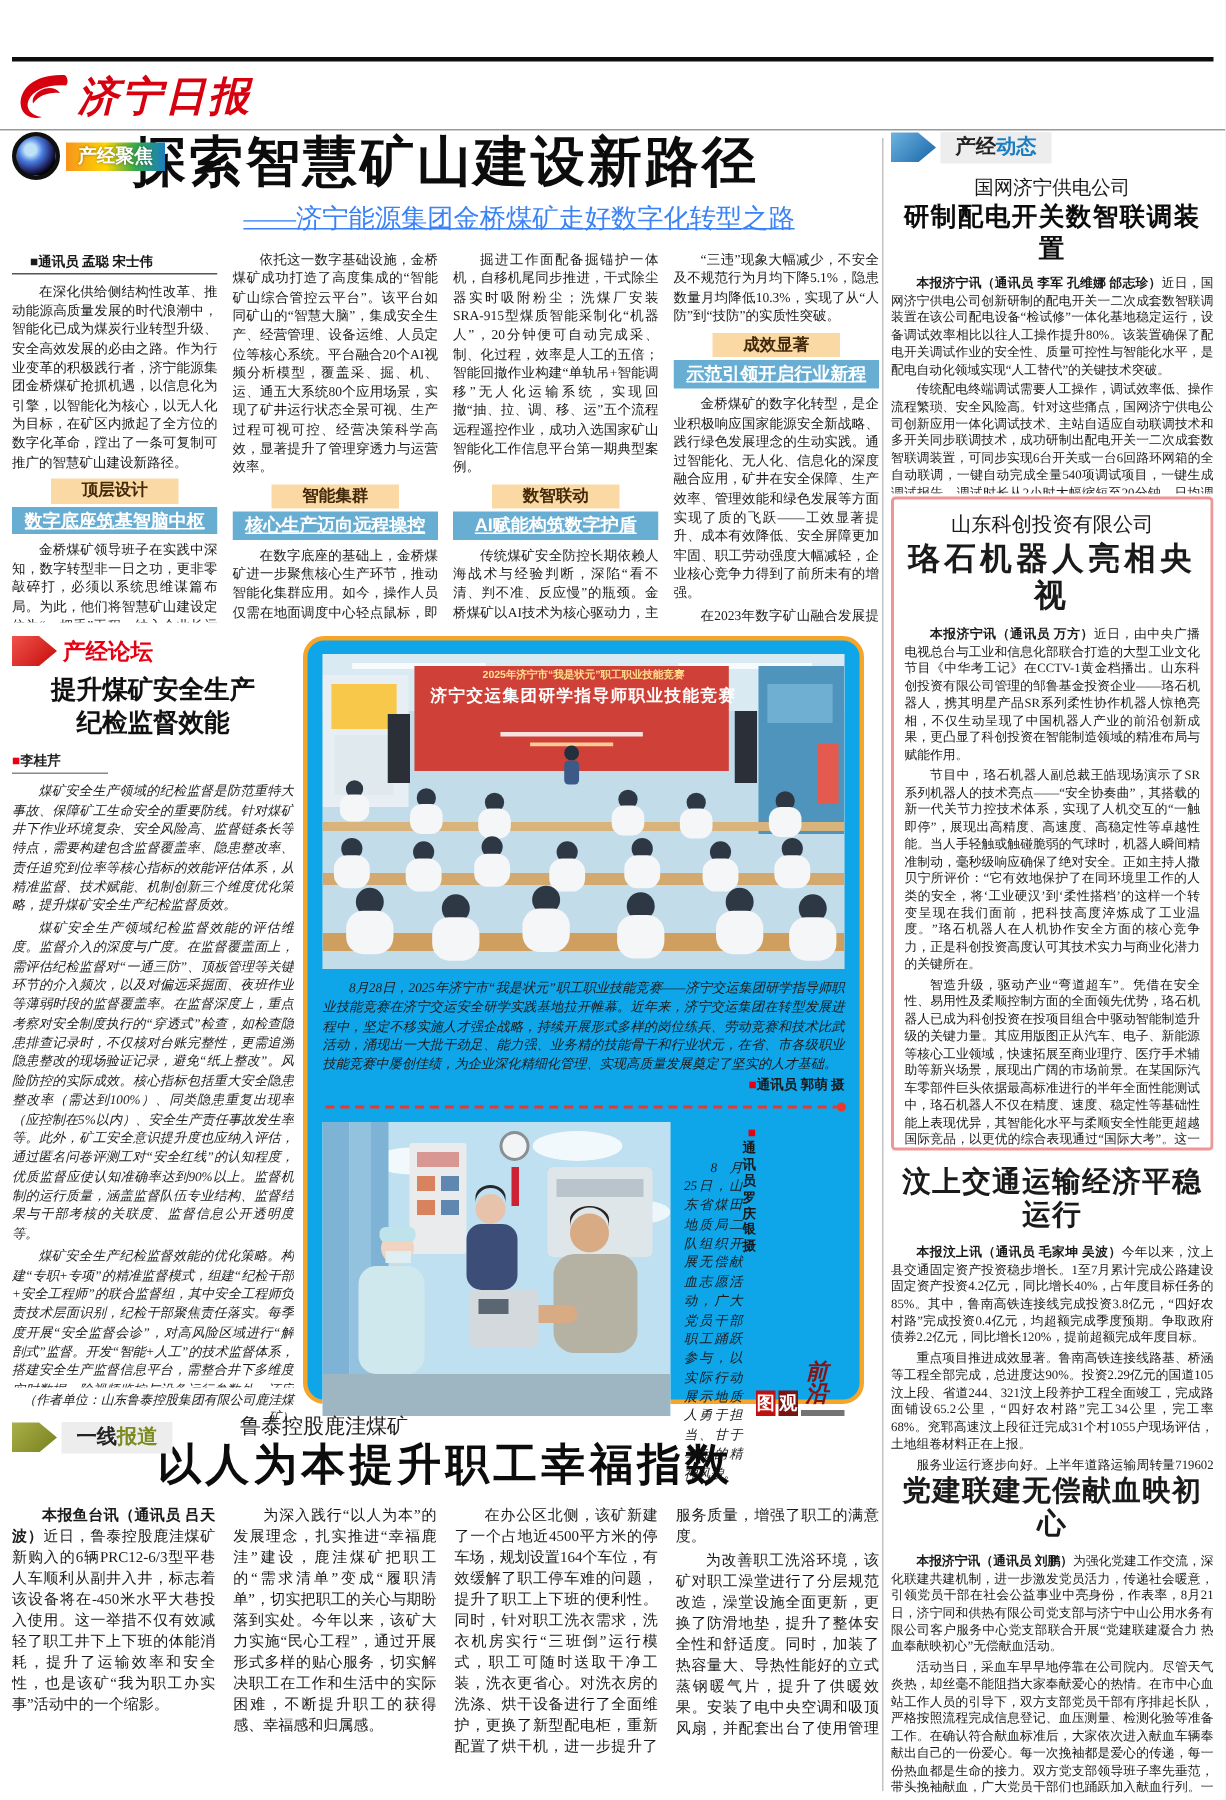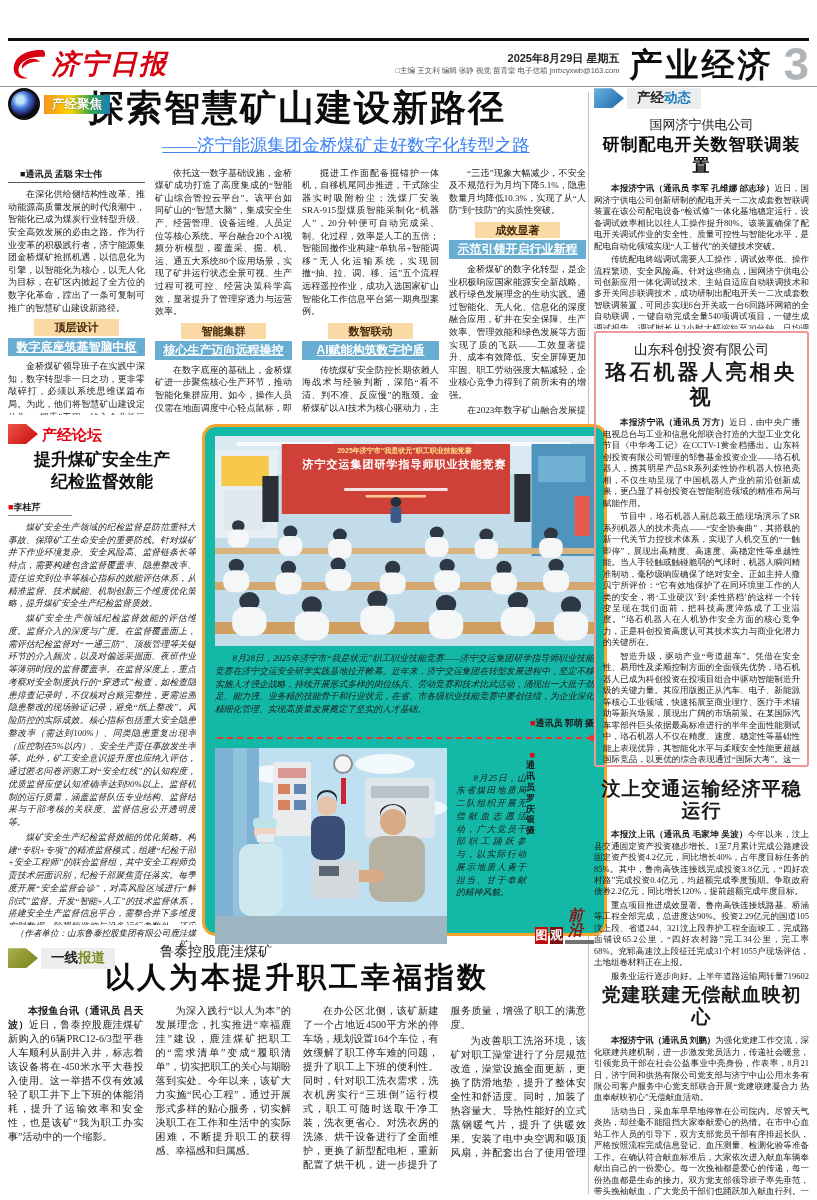--- a/index.html
+++ b/index.html
@@ -47,22 +47,22 @@
   
   .forum{position:absolute;left:8px;top:424px;width:188px;height:526px;display:flex;flex-direction:column;}
   .forum-title{text-align:center;font:900 17px/1.3 "Liberation Serif",serif;margin-top:5px;color:#111;}
   .forum-byline{font:700 9px/1.2 "Liberation Serif",serif;color:#222;border-bottom:1px solid #888;
                 width:64px;padding-bottom:2px;margin:9px 0 5px;}
   .forum-byline::first-letter{color:#e60012;}
   .forum-body{flex:1;overflow:hidden;font:italic 400 8.8px/1.45 "Liberation Serif",serif;text-align:justify;color:#1c1c1c;}
   .forum-body p{margin:0 0 2px;text-indent:2em;}
   .forum-unit{font:italic 400 8.6px/1.3 "Liberation Serif",serif;text-align:right;margin-top:3px;}
   
-  .photo-box{position:absolute;left:202px;top:424px;width:405px;height:512px;box-sizing:border-box;
-             border:3px solid #f5a62a;border-radius:14px;background:#14b8a6;padding:9px 10px;}
+  .photo-box{position:absolute;left:202px;top:424px;width:374px;height:512px;box-sizing:border-box;
+             border:3px solid #f5a62a;border-radius:14px;background:#0ea5e9;padding:9px 10px;}
   .photo1{position:relative;height:210px;overflow:hidden;background:#c2dcea;}
   .banner-l1{position:absolute;left:22%;right:22%;top:11px;text-align:center;font:700 7px/1.2 "Liberation Sans",sans-serif;color:#ffe08a;}
   .banner-l2{position:absolute;left:18%;right:18%;top:22px;text-align:center;font:700 11px/1.2 "Liberation Sans",sans-serif;color:#fff;letter-spacing:1px;}
   .caption{font:italic 400 8.8px/1.45 "Liberation Serif",serif;text-align:justify;margin-top:6px;}
   .caption .ind{display:inline-block;width:2em;}
   .credit{text-align:right;font:700 9px/1.2 "Liberation Serif",serif;margin-top:2px;}
   .credit::first-letter{color:#e60012;}
   .dash-sep{position:relative;border-top:2px dashed #e8392e;margin:8px 2px 9px;}
   .dash-sep::after{content:"";position:absolute;right:-3px;top:-4px;width:6px;height:6px;border-radius:50%;background:#e8392e;}
   .photo2-row{display:flex;gap:9px;height:196px;}
@@ -104,28 +104,20 @@
 
   <div class="top-rule"></div>
 
   <div class="header">
     <div class="logo">
       <svg width="38" height="34" viewBox="0 0 38 34">
         <path d="M33,3 C14,2 2,12 4,24 C5,30 12,33 18,31 C10,30 7,25 9,20 C12,13 22,9 34,10 C36,8 35,4 33,3 Z" fill="#d6000f"></path>
         <path d="M20,12 C14,14 11,18 12,22 C16,16 24,14 30,15 C28,12 24,11 20,12 Z" fill="#d6000f"></path>
       </svg>
       <span class="logo-text">济宁日报</span>
-    </div>
-    <div class="header-right">
-      <div class="header-info">
-        <div class="date-line">2025年8月29日 星期五</div>
-        <div class="staff-line">□主编 王文利 编辑 张静 视觉 苗青堂 电子信箱 jnrbcyxwb@163.com</div>
-      </div>
-      <div class="section-title">产业经济</div>
-      <div class="page-number">3</div>
     </div>
   </div>
   <div class="header-rule"></div>
   <div class="v-divider"></div>
 
   <section class="main-article">
     <div class="focus-badge badge-row">
       <span class="cam"></span>
       <span class="focus-strip"><span>产经</span><span>聚焦</span></span>
     </div>

